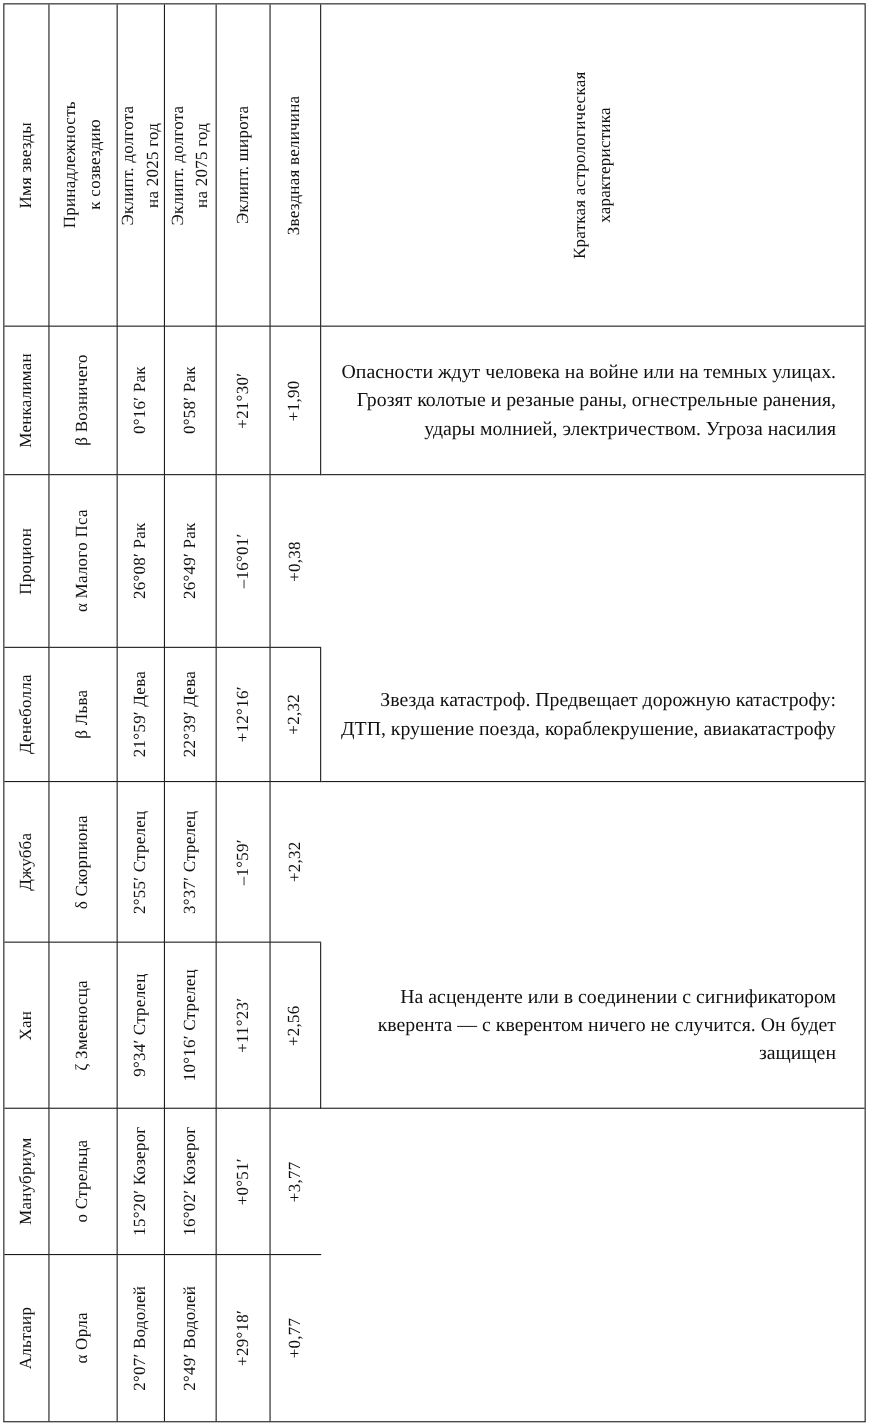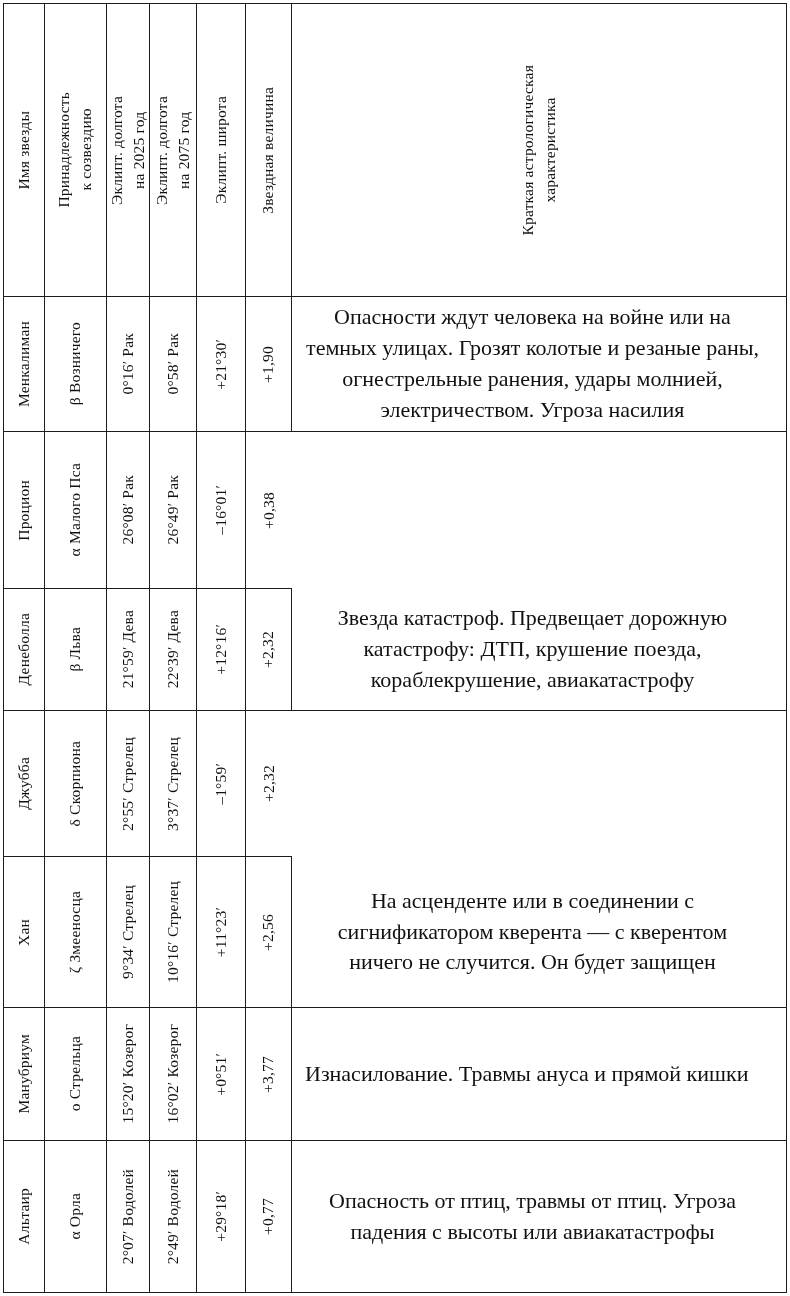--- a/index.html
+++ b/index.html
@@ -42,23 +42,23 @@
     text-align: center;
     font-size: 15.5px;
     line-height: 1.45;
     letter-spacing: 0.2px;
   }
   .desc-cell {
     justify-content: flex-start;
     padding: 10px 26px 10px 13px;
   }
   .desc {
-    font-size: 22px;
+    font-size: 18px;
     line-height: 1.4;
-    text-align: center;
+    text-align: right;
   }
 </style>
 </head>
 <body>
 
 <div class="page">
   <div class="table">
 
     <div class="row">
       <div class="cell">
@@ -214,43 +214,37 @@
         </div>
       <div class="cell">
           <span class="vtext">16°02′ Козерог</span>
         </div>
       <div class="cell">
           <span class="vtext">+0°51′</span>
         </div>
       <div class="cell">
           <span class="vtext">+3,77</span>
         </div>
-      <div class="cell desc-cell">
-          <div class="desc">Изнасилование. Травмы ануса и прямой кишки</div>
-        </div>
     </div>
 
     <div class="row">
       <div class="cell">
           <span class="vtext">Альтаир</span>
         </div>
       <div class="cell">
           <span class="vtext">α Орла</span>
         </div>
       <div class="cell">
           <span class="vtext">2°07′ Водолей</span>
         </div>
       <div class="cell">
           <span class="vtext">2°49′ Водолей</span>
         </div>
       <div class="cell">
           <span class="vtext">+29°18′</span>
         </div>
       <div class="cell">
           <span class="vtext">+0,77</span>
-        </div>
-      <div class="cell desc-cell">
-          <div class="desc">Опасность от птиц, травмы от птиц. Угроза падения с высоты или авиакатастрофы</div>
         </div>
     </div>
 
   </div>
 </div>
 
 </body></html>

